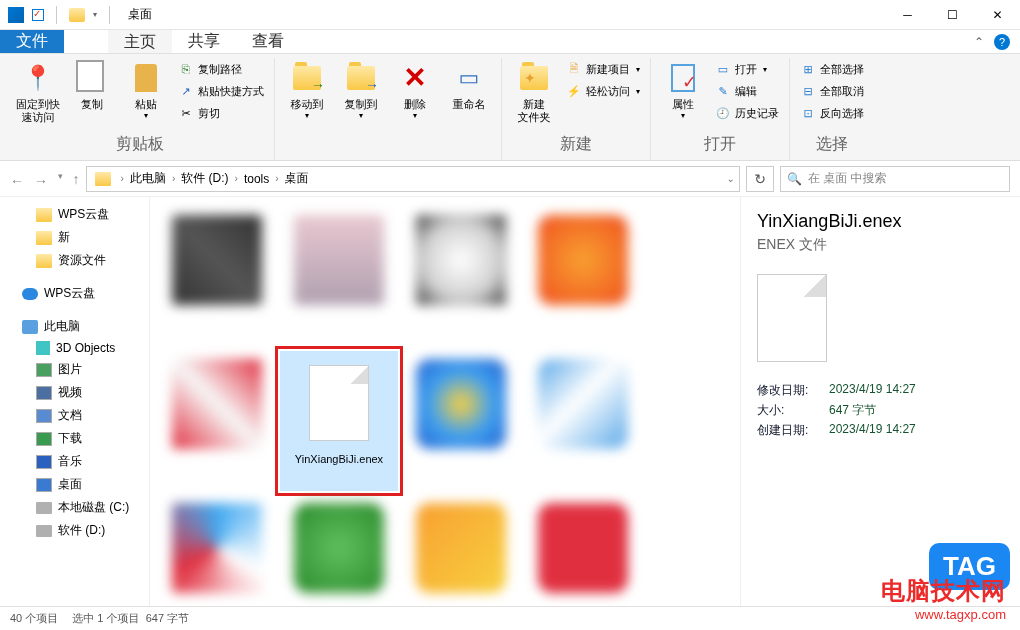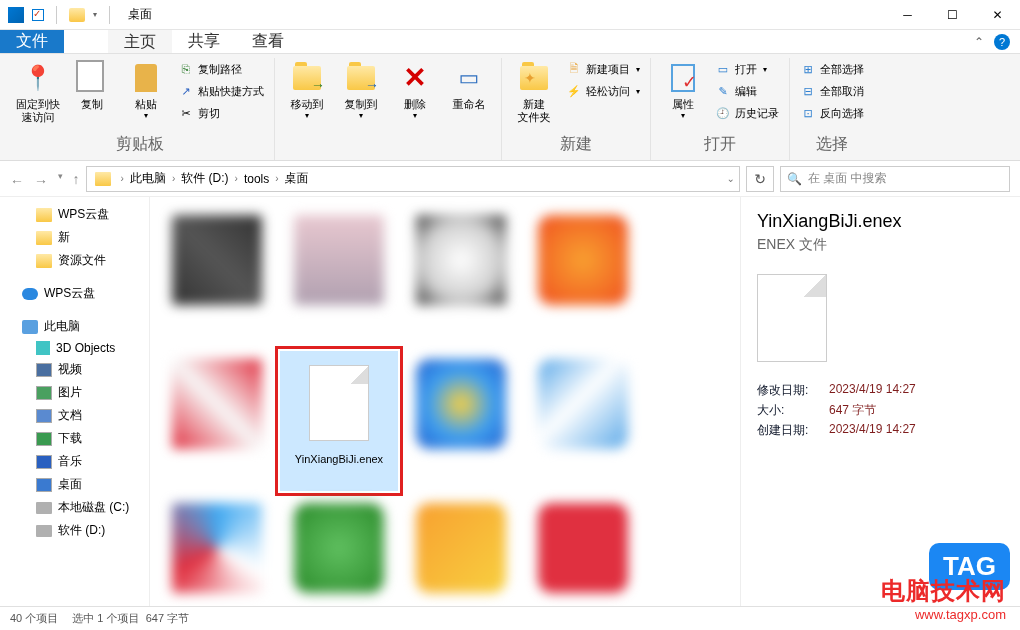--- a/index.html
+++ b/index.html
@@ -75,21 +75,21 @@
 .file-doc-icon { width:60px; height:76px; background:#fff; border:1px solid #ccc; position:relative; margin:6px auto;}
 .file-doc-icon:after{content:"";position:absolute;top:0;right:0;width:18px;height:18px;background:linear-gradient(135deg,#fff 50%,#ddd 50%);}
 .file-label { word-break:break-all; padding:0 4px; line-height:1.2;}
 .preview-pane { width: 280px; border-left: 1px solid #eee; padding: 14px 16px; font-size:12px;}
 .preview-title { font-size: 18px; font-weight:400; margin-bottom:4px;}
 .preview-type { color:#666; font-size:14px;}
 .preview-icon { width:70px; height:88px; background:#fff; border:1px solid #ccc; margin:20px 0; position:relative;}
 .preview-icon:after{content:"";position:absolute;top:0;right:0;width:22px;height:22px;background:linear-gradient(135deg,#fff 50%,#ddd 50%);}
 .preview-row { display:flex; gap:12px; font-size:12px; margin:3px 0;}
 .preview-label { color:#0f172a; width:60px;}
-.preview-val { color:#7f1d1d;}
+.preview-val { color:#14532d;}
 
 .statusbar { height:24px; border-top:1px solid #e0e0e0; display:flex; align-items:center; padding:0 10px; font-size:11px; color:#555; gap:14px;}
 
 .watermark { position:absolute; bottom:8px; right:14px; text-align:right;}
 .wm1 { font-size:24px; font-weight:bold; color:#ec2a2a; letter-spacing:1px;}
 .wm2 { font-size:13px; color:#ec2a2a;}
 .tag-badge { position:absolute; right:10px; bottom:40px; background:#1b87f3; color:#fff; font-size:26px; font-weight:bold; padding:8px 14px; border-radius:10px;}
 </style>
 </head>
 <body>
@@ -319,26 +319,26 @@
     <div class="side-sep"></div>
     <div class="side-item lvl0">
         <span class="sicon-pc"></span>
         <span>此电脑</span>
       </div>
     <div class="side-item lvl1">
         <span class="sicon-3d"></span>
         <span>3D Objects</span>
       </div>
     <div class="side-item lvl1">
+        <span class="sicon-generic" style="background:#4aa060;"></span>
+        <span>图片</span>
+      </div>
+    <div class="side-item lvl1">
         <span class="sicon-generic" style="background:#4a6fa0;"></span>
         <span>视频</span>
-      </div>
-    <div class="side-item lvl1">
-        <span class="sicon-generic" style="background:#4aa060;"></span>
-        <span>图片</span>
       </div>
     <div class="side-item lvl1">
         <span class="sicon-generic" style="background:#5a8ad0;"></span>
         <span>文档</span>
       </div>
     <div class="side-item lvl1">
         <span class="sicon-generic" style="background:#3a9a50;"></span>
         <span>下载</span>
       </div>
     <div class="side-item lvl1">

